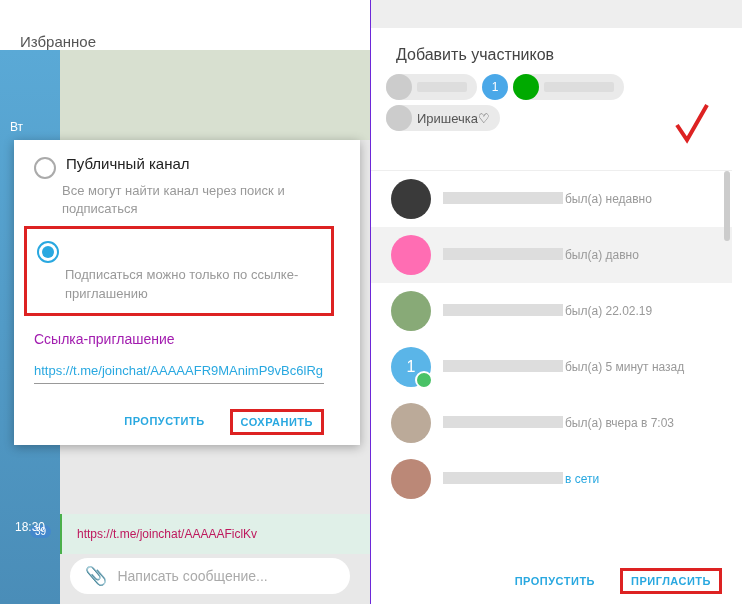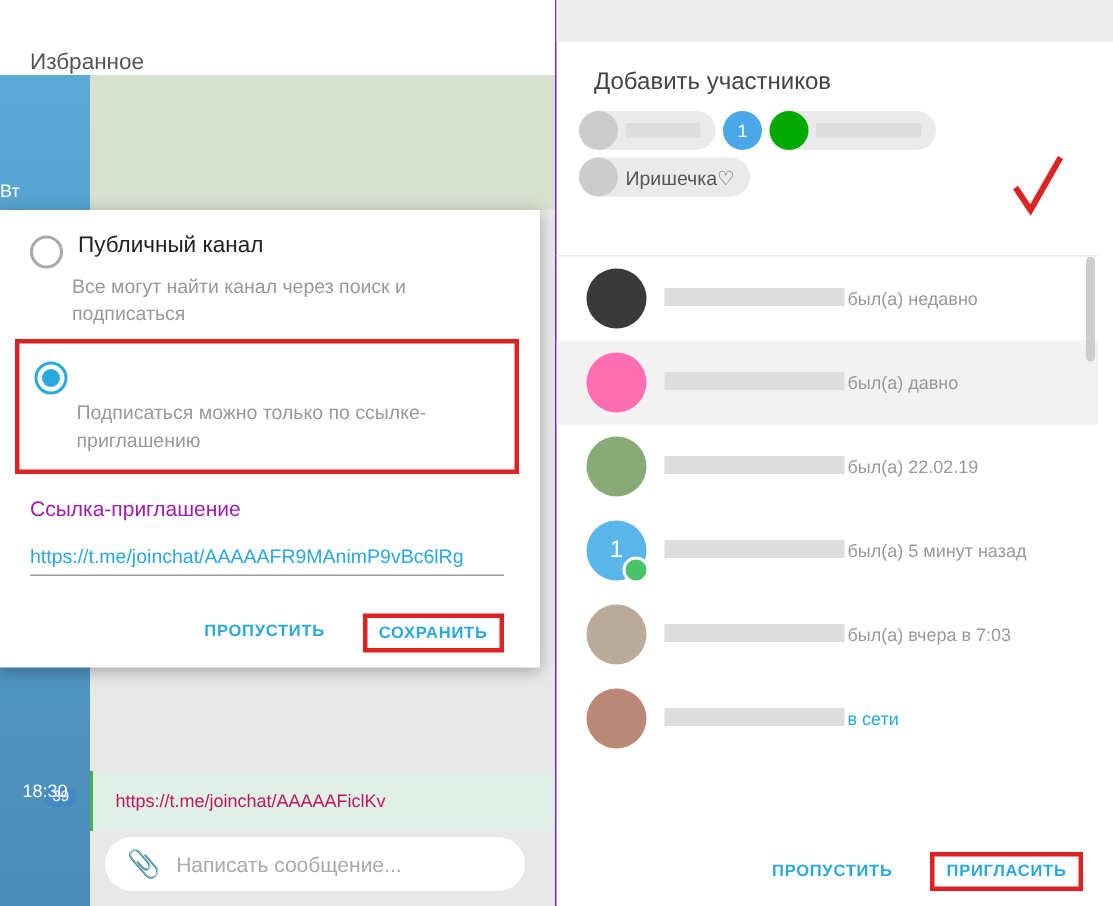--- a/index.html
+++ b/index.html
@@ -4,22 +4,22 @@
 <style>
 html,body{margin:0;padding:0;font-family:'Segoe UI',Arial,sans-serif;font-size:14px;color:#333;background:#fff}
 .wrap{display:flex;width:742px;height:604px;overflow:hidden}
 .panel{position:relative}
 .left{width:370px;background:#e8e8e8}
 .right{flex:1;background:#fff;border-left:1px solid #6d28d9}
 .bg-blur{position:absolute;inset:0;overflow:hidden}
 .bg-header{height:50px;background:#fff;display:flex;align-items:flex-end;padding:0 20px;color:#555;font-size:15px}
 .bg-chat{position:absolute;top:50px;left:60px;right:0;height:90px;background:#d8e0d0}
 .bg-sidebar{position:absolute;top:50px;left:0;width:60px;bottom:0;background:linear-gradient(180deg,#5aa9d6,#4a8db8)}
-.bg-day{position:absolute;top:70px;left:0;color:#fff;font-size:12px}
-.modal-card{position:absolute;left:0;right:10px;top:140px;background:#fff;box-shadow:0 2px 10px rgba(0,0,0,.3);padding:15px 24px 10px 20px;z-index:5}
+.bg-day{position:absolute;top:70px;left:10px;color:#fff;font-size:12px}
+.modal-card{position:absolute;left:14px;right:10px;top:140px;background:#fff;box-shadow:0 2px 10px rgba(0,0,0,.3);padding:15px 36px 10px 20px;z-index:5}
 .radio-row{display:flex;gap:10px;margin-bottom:3px}
 .radio{width:18px;height:18px;border:2px solid #aaa;border-radius:50%;flex-shrink:0;margin-top:2px;position:relative}
 .radio.checked{border-color:#29a8e0}
 .radio.checked::after{content:"";position:absolute;inset:3px;background:#29a8e0;border-radius:50%}
 .opt-title{font-size:15px;color:#222}
 .opt-sub{color:#999;font-size:13px;margin-left:28px;margin-bottom:18px;line-height:1.4}
 .hl-red{border:3px solid #d22;padding:10px;margin:-10px;margin-bottom:10px}
 .link-section{margin-top:15px}
 .link-title{color:#a21caf;margin-bottom:16px}
 .link-url{color:#29a8e0;font-size:13px;word-break:break-all;border-bottom:1px solid #999;padding-bottom:5px}

